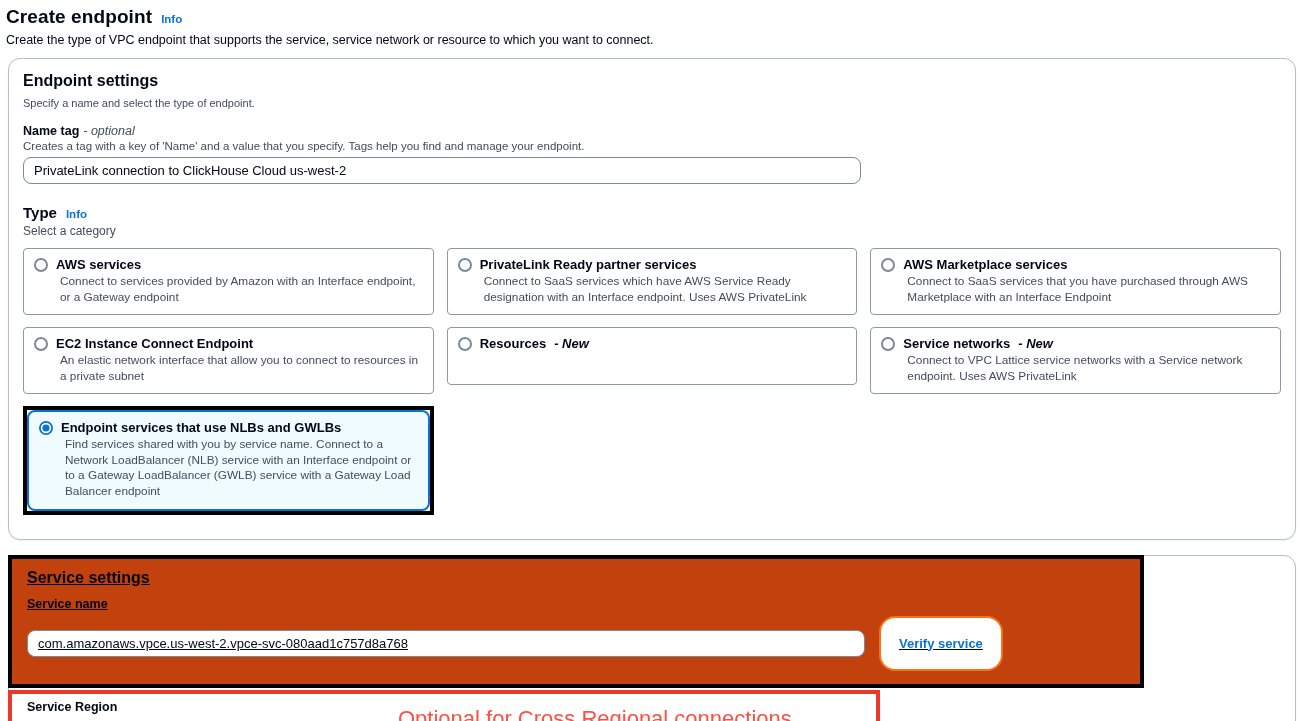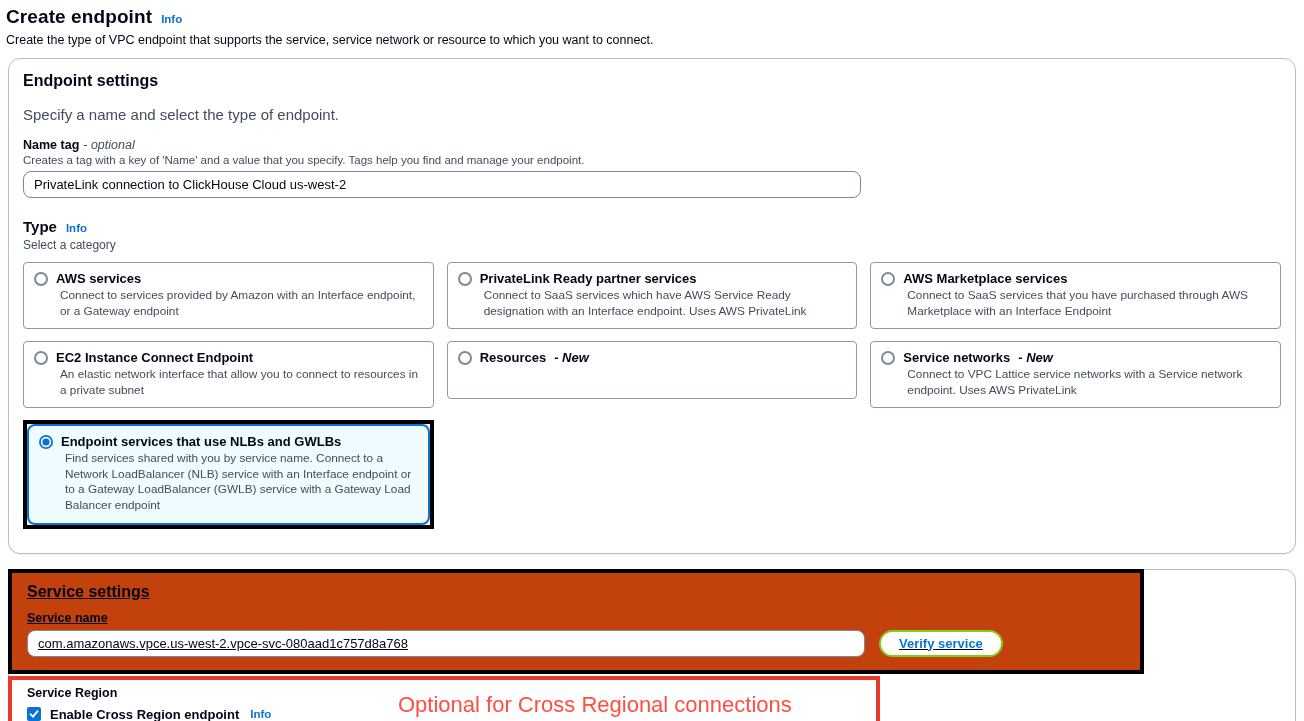--- a/index.html
+++ b/index.html
@@ -8,21 +8,21 @@
 
   .page-header { padding: 6px 8px 0 6px; }
   .page-title { font-size: 19px; font-weight: 700; display: inline; letter-spacing: .1px; }
   .info-link { color: #0972d3; font-size: 11.5px; font-weight: 700; margin-left: 9px; text-decoration: none; cursor: pointer; }
   .page-desc { font-size: 12.5px; margin-top: 5px; color: #000716; }
 
   .card { background: #fff; border: 1px solid #b6bec9; border-radius: 12px; margin: 0 8px;
           box-shadow: 0 1px 2px rgba(0,7,22,.06); }
   .card-1 { margin-top: 11px; padding: 13px 14px 24px 14px; }
   .h2 { font-size: 16px; font-weight: 700; }
-  .card-sub { font-size: 15px; color: #414d5c; margin-top: 16px; }
+  .card-sub { font-size: 11px; color: #414d5c; margin-top: 7px; }
 
   .field-label { font-size: 12.5px; font-weight: 700; margin-top: 15px; }
   .optional { font-weight: 400; font-style: italic; color: #414d5c; margin-left: 4px; }
   .constraint { font-size: 11.5px; color: #414d5c; margin-top: 2px; }
   .text-input { margin-top: 5px; width: 838px; height: 27px; border: 1px solid #7d8998;
     border-radius: 8px; padding: 0 10px; font-size: 13px; font-family: inherit; color: #000716; background:#fff; }
 
   .type-header { margin-top: 20px; font-size: 15px; font-weight: 700; display: inline; }
   .type-sub { font-size: 12px; color: #414d5c; margin-top: 2px; }
 
@@ -33,22 +33,22 @@
   .tile-suffix { font-style: italic; font-weight: 700; font-size: 13px; }
   .tile-desc { font-size: 11.8px; color: #414d5c; margin: 2px 0 0 26px; line-height: 1.32; }
   .radio { width: 14px; height: 14px; flex: none; border-radius: 50%; border: 2px solid #7d8998; background: #fff; }
   .radio.checked { border: none; }
   .black-frame-tile { grid-column: 1 / 2; border: 4px solid #000; }
   .tile.selected { border: 2px solid #0972d3; background: #f0fbff; border-radius: 8px; min-height: 0; }
 
   .card-2 { margin-top: 15px; padding: 0 0 15px 0; position: relative; }
   .black-frame { width: 1136px; border: 4px solid #000; margin: -1px 0 0 -1px; padding: 10px 15px 13px 15px; background:#c2410c;text-decoration:underline; }
   .svc-row { display: flex; align-items: center; margin-top: 5px; }
-  .verify-btn { margin-left: 14px; border: 2px solid #84cc16; color: #0972d3; background: #fff;
-    font-weight: 700; font-size: 13px; border-radius: 16px; padding: 4px 18px; cursor: pointer; font-family: inherit; }
+  .verify-btn { margin-left: 14px; border: 2px solid #f97316; color: #0972d3; background: #fff;
+    font-weight: 700; font-size: 13px; border-radius: 16px; padding: 18px 18px; cursor: pointer; font-family: inherit; }
 
   .red-frame { width: 872px; border: 4px solid #e8392b; margin: 2px 0 0 -1px; padding: 6px 15px 12px 15px; position: relative; background:#fff; }
   .checkbox-row { display: flex; align-items: center; gap: 9px; margin-top: 7px; }
   .checkbox { width: 14px; height: 14px; flex: none; background: #0972d3; border-radius: 2px; display:flex; align-items:center; justify-content:center; cursor: pointer; }
   .checkbox-label { font-size: 13px; font-weight: 700; }
   .annotation { position: absolute; left: 386px; top: 12px; font-size: 22px; color: #ff4f42; white-space: nowrap; }
 </style>
 </head>
 <body>
 

